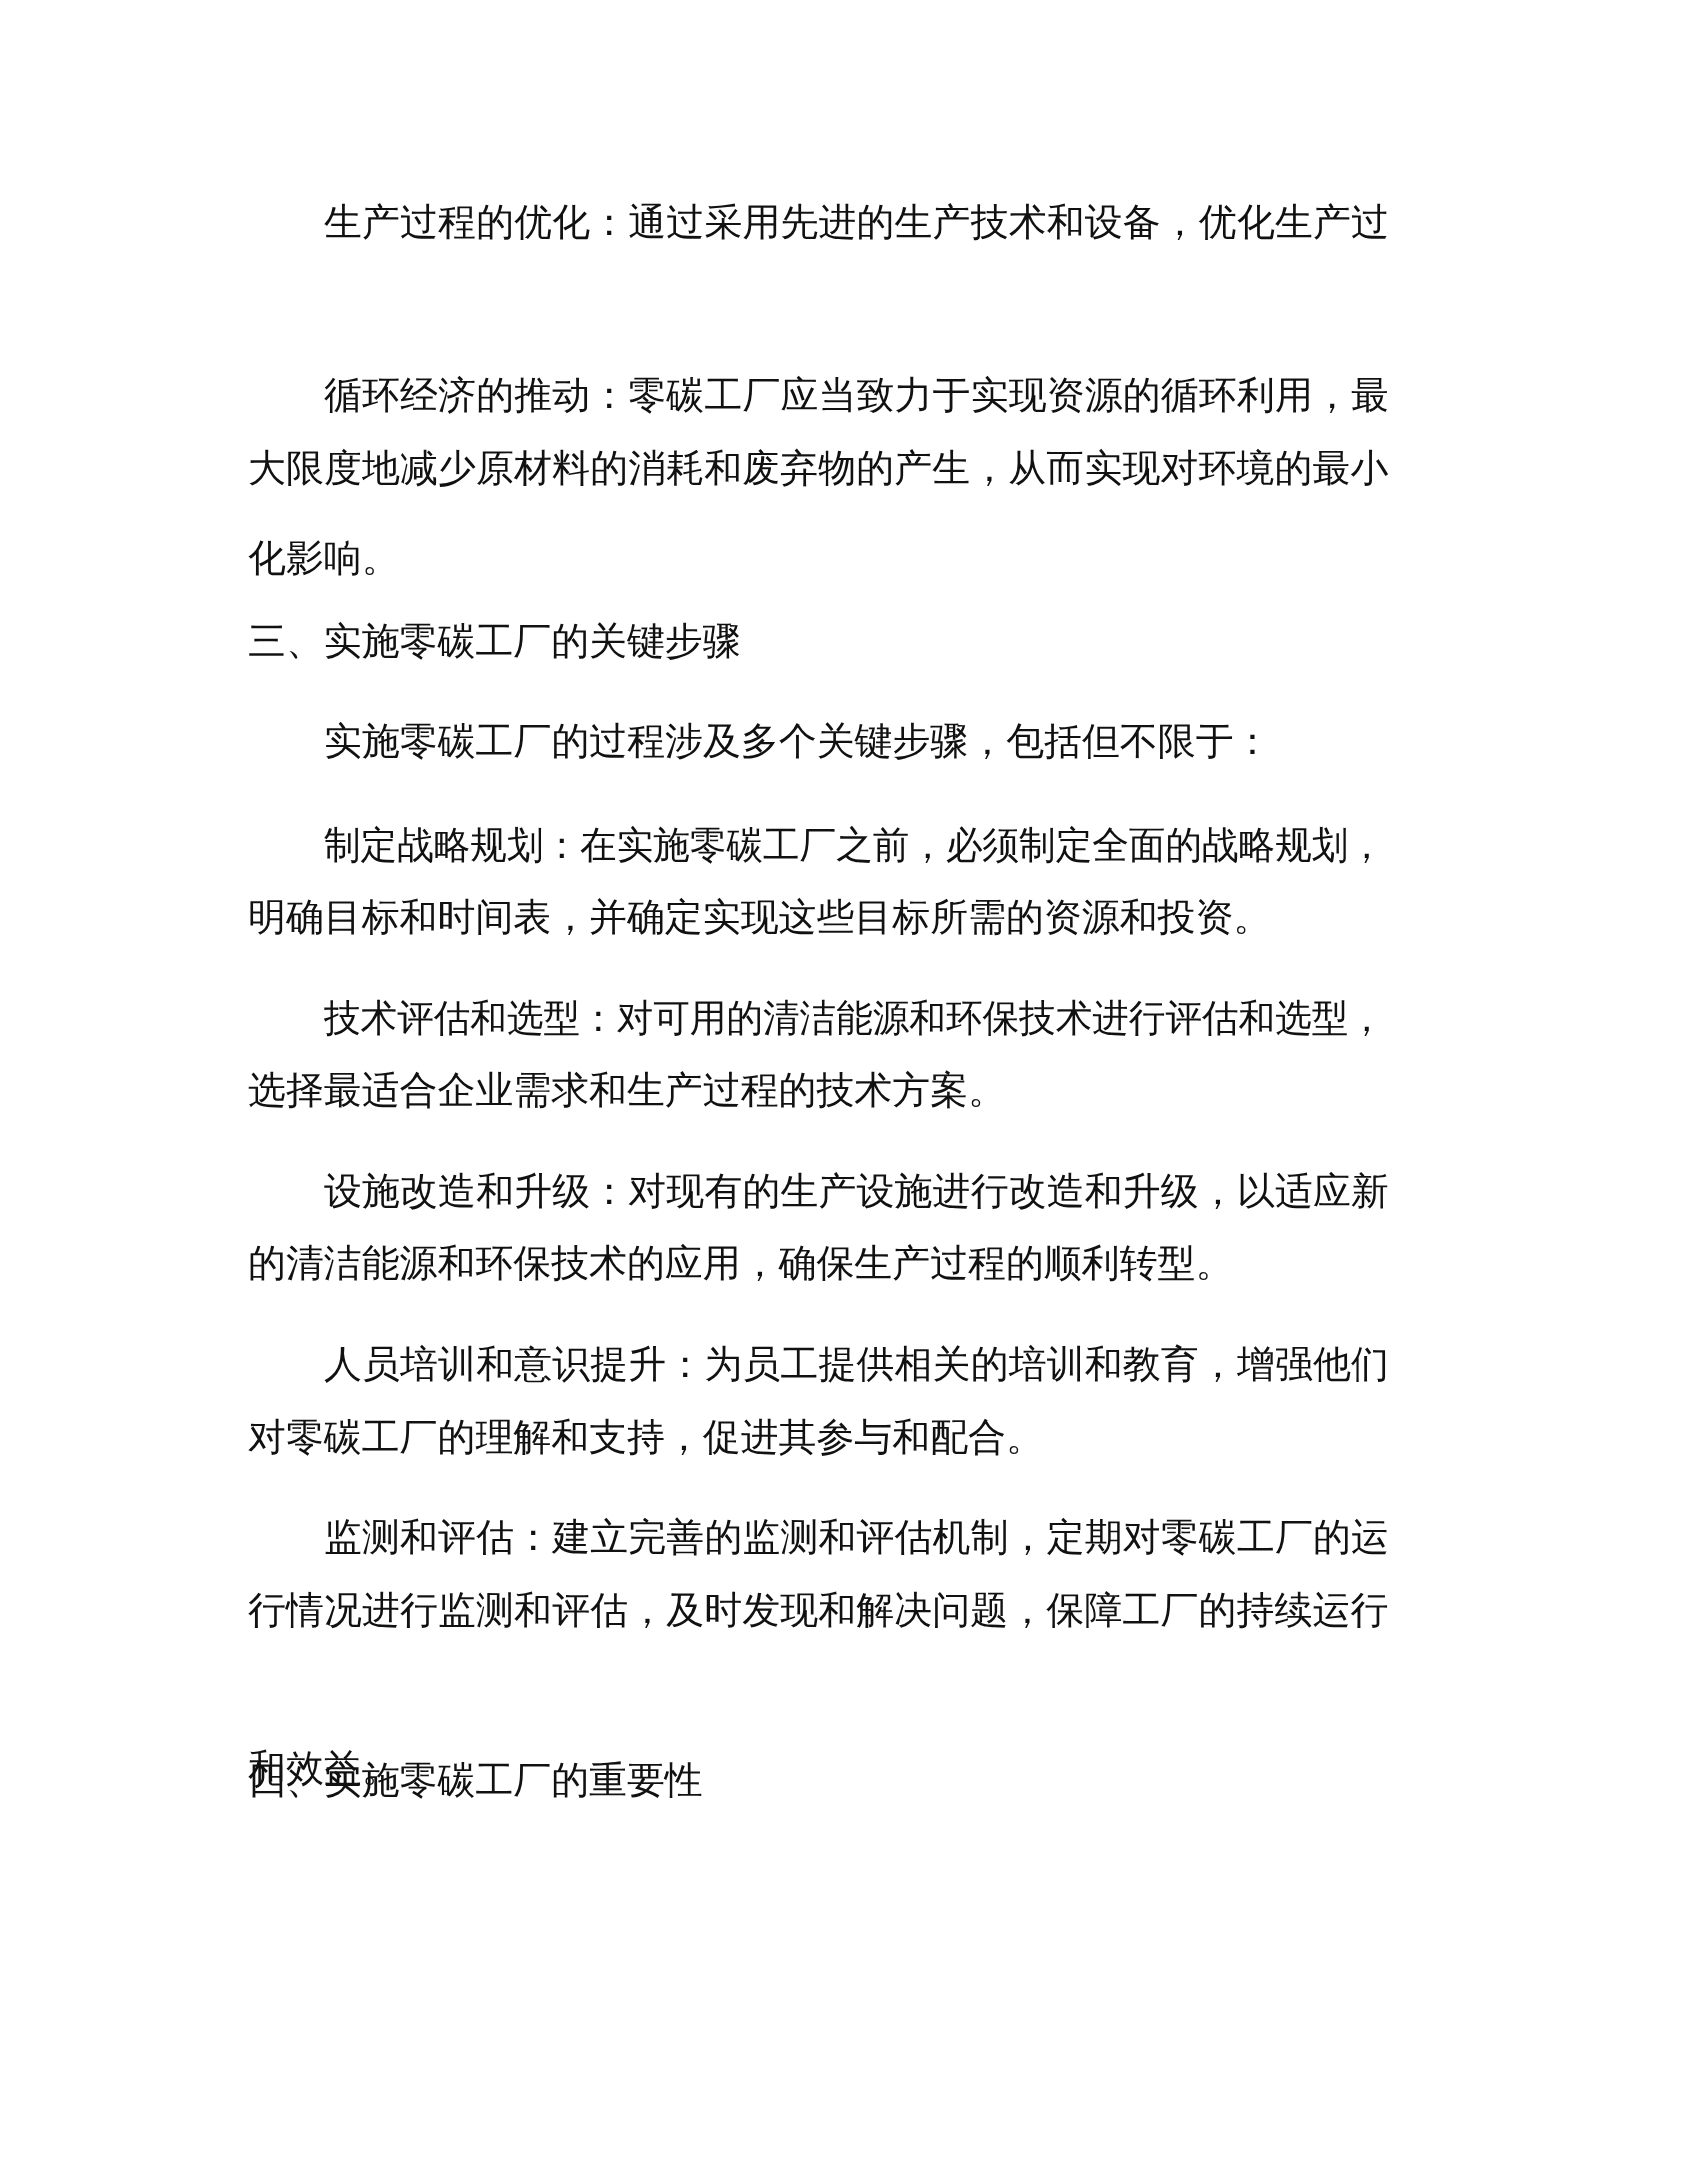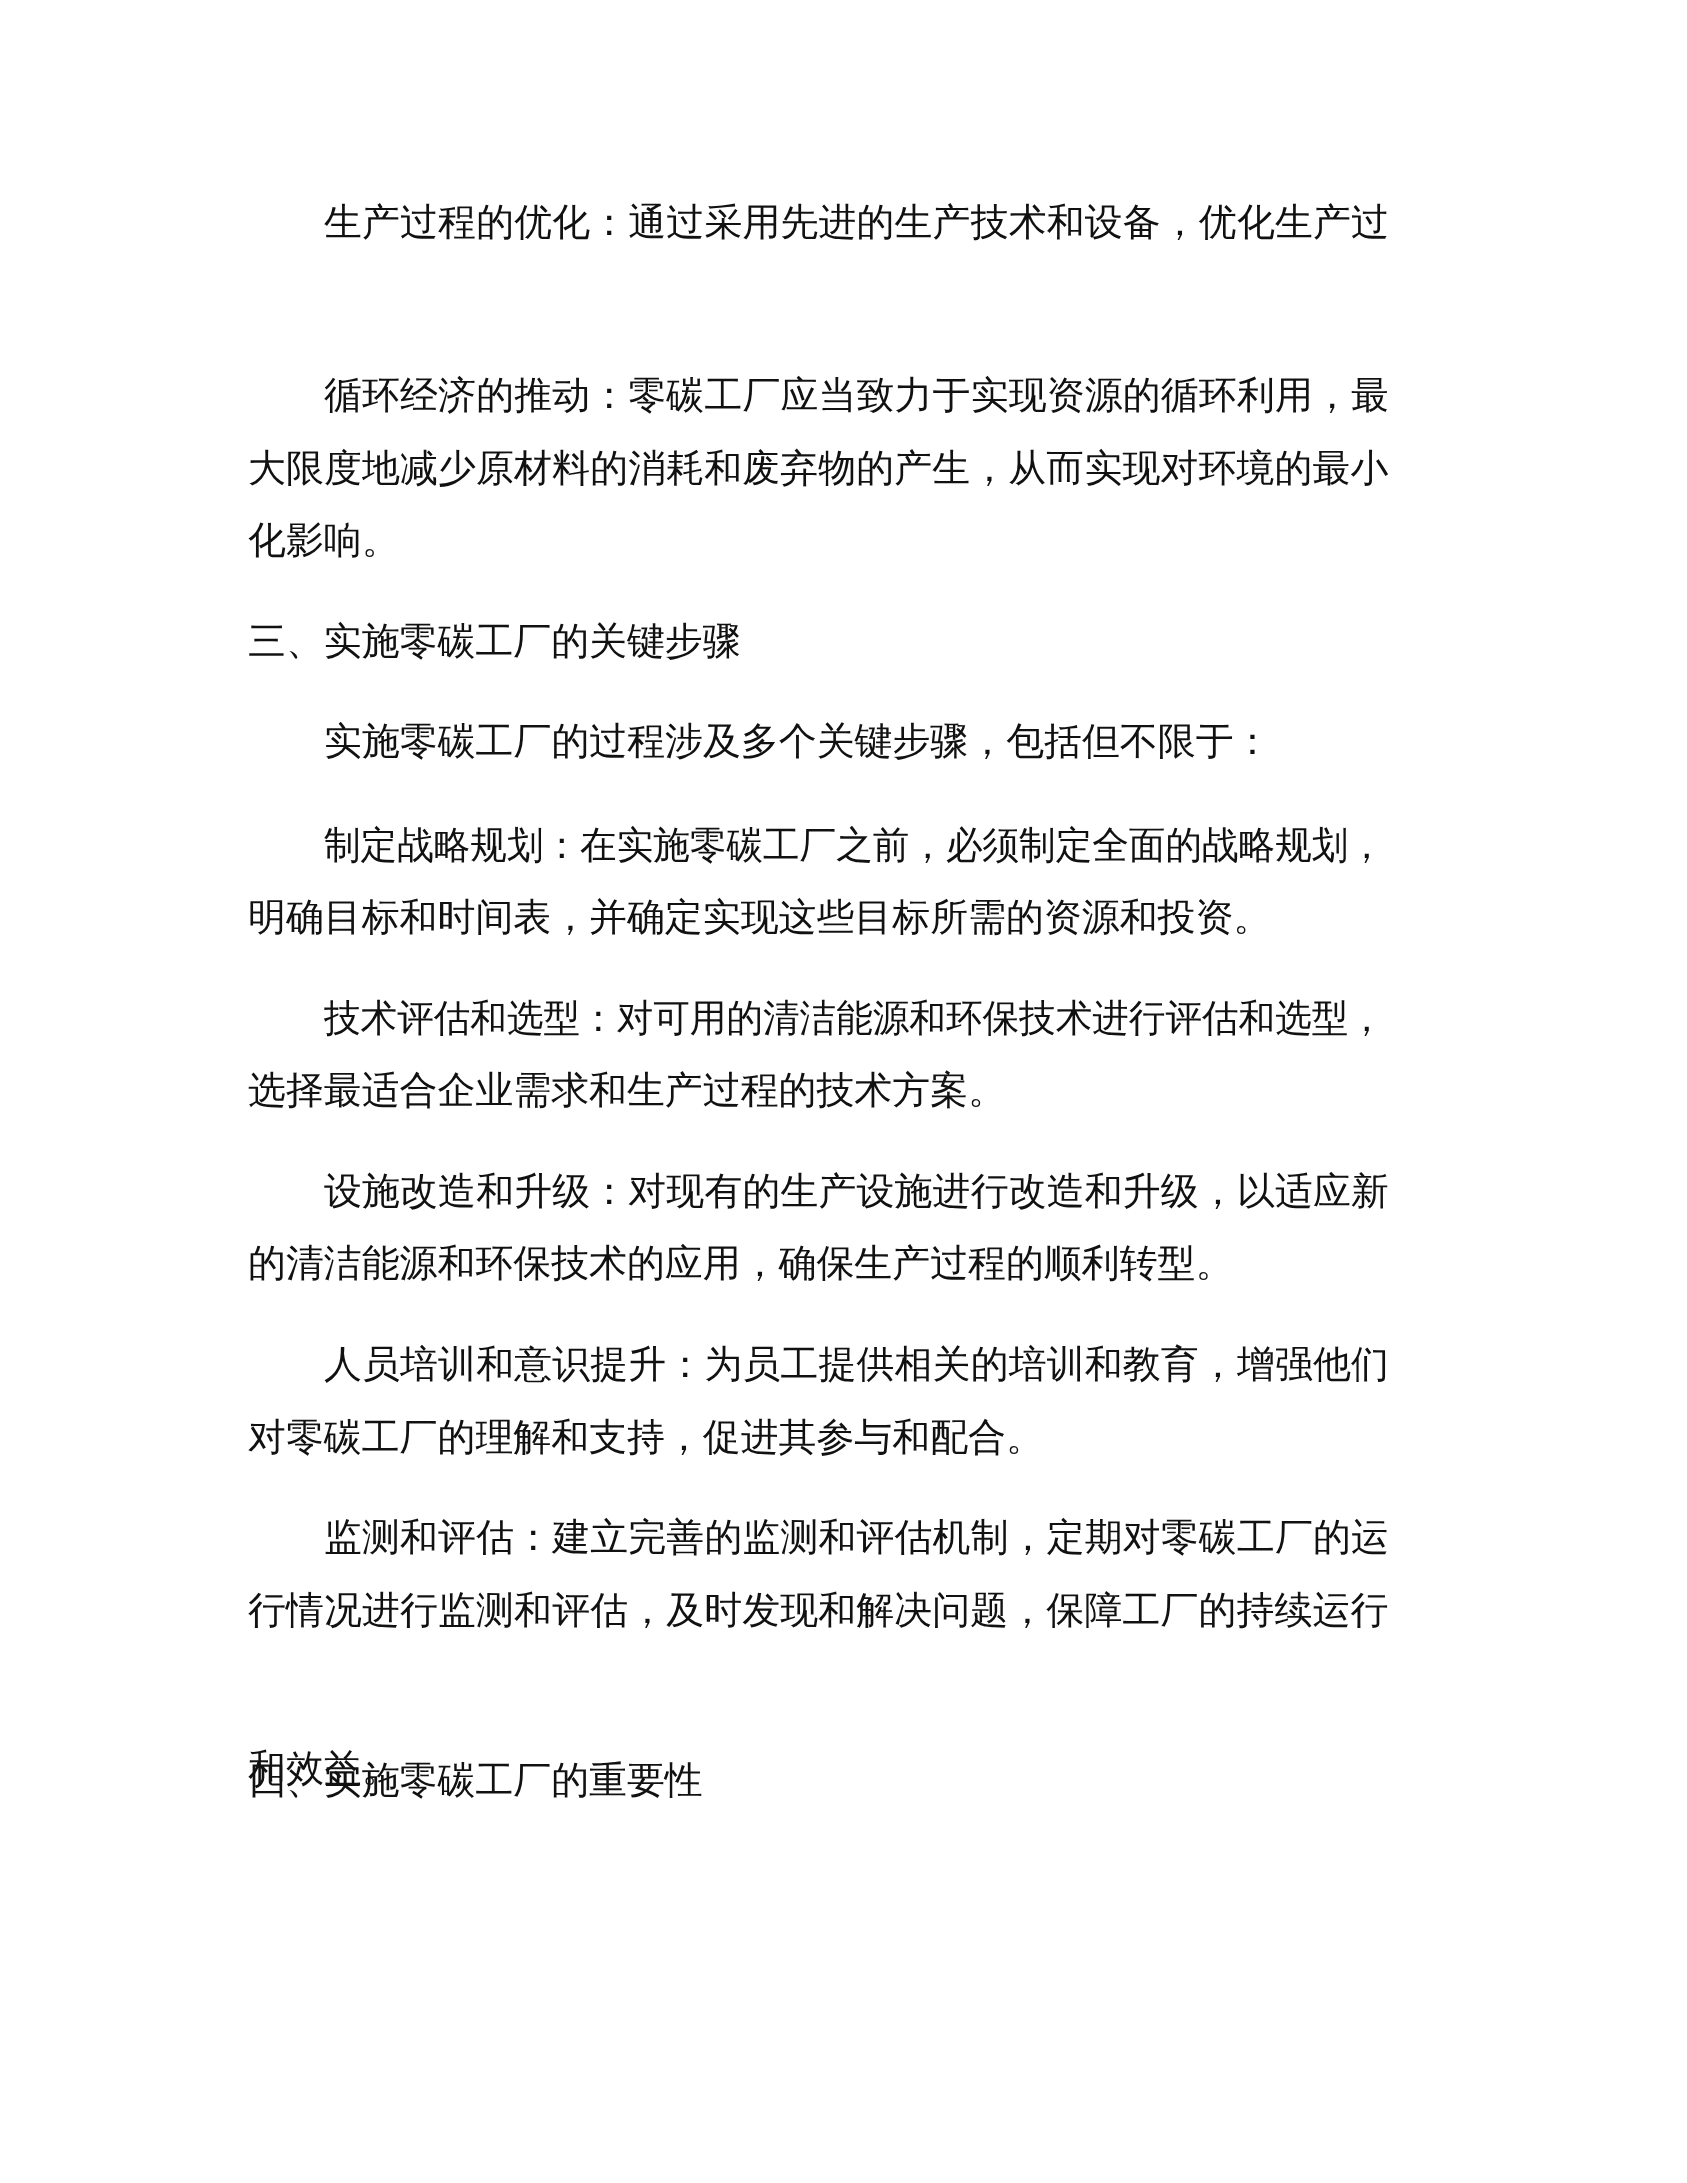--- a/index.html
+++ b/index.html
@@ -21,21 +21,21 @@
 </style>
 </head>
 <body>
 
 <div class="page">
 
   <div class="line indent full" style="top: 199px; letter-spacing: 0px; transform: scaleX(0.997104);">生产过程的优化：通过采用先进的生产技术和设备，优化生产过</div>
 
   <div class="line indent full" style="top: 372px; letter-spacing: 0px; transform: scaleX(0.997104);">循环经济的推动：零碳工厂应当致力于实现资源的循环利用，最</div>
   <div class="line full" style="top: 445px; letter-spacing: 0px; transform: scaleX(0.996847);">大限度地减少原材料的消耗和废弃物的产生，从而实现对环境的最小</div>
-  <div class="line" style="top: 517px; transform: scaleX(0.997297); text-align: right;">化影响。</div>
+  <div class="line" style="top: 535px; transform: scaleX(0.997297); text-align: right;">化影响。</div>
 
   <div class="line" style="top: 618px; transform: scaleX(0.997297);">三、实施零碳工厂的关键步骤</div>
 
   <div class="line indent" style="top: 718px; transform: scaleX(0.997297);">实施零碳工厂的过程涉及多个关键步骤，包括但不限于：</div>
 
   <div class="line indent full" style="top: 822px; letter-spacing: 0px; transform: scaleX(0.962721);">制定战略规划：在实施零碳工厂之前，必须制定全面的战略规划，</div>
   <div class="line" style="top: 894px; transform: scaleX(0.997297);">明确目标和时间表，并确定实现这些目标所需的资源和投资。</div>
 
   <div class="line indent full" style="top: 995px; letter-spacing: 0px; transform: scaleX(0.962721);">技术评估和选型：对可用的清洁能源和环保技术进行评估和选型，</div>
   <div class="line" style="top: 1067px; transform: scaleX(0.997297);">选择最适合企业需求和生产过程的技术方案。</div>

